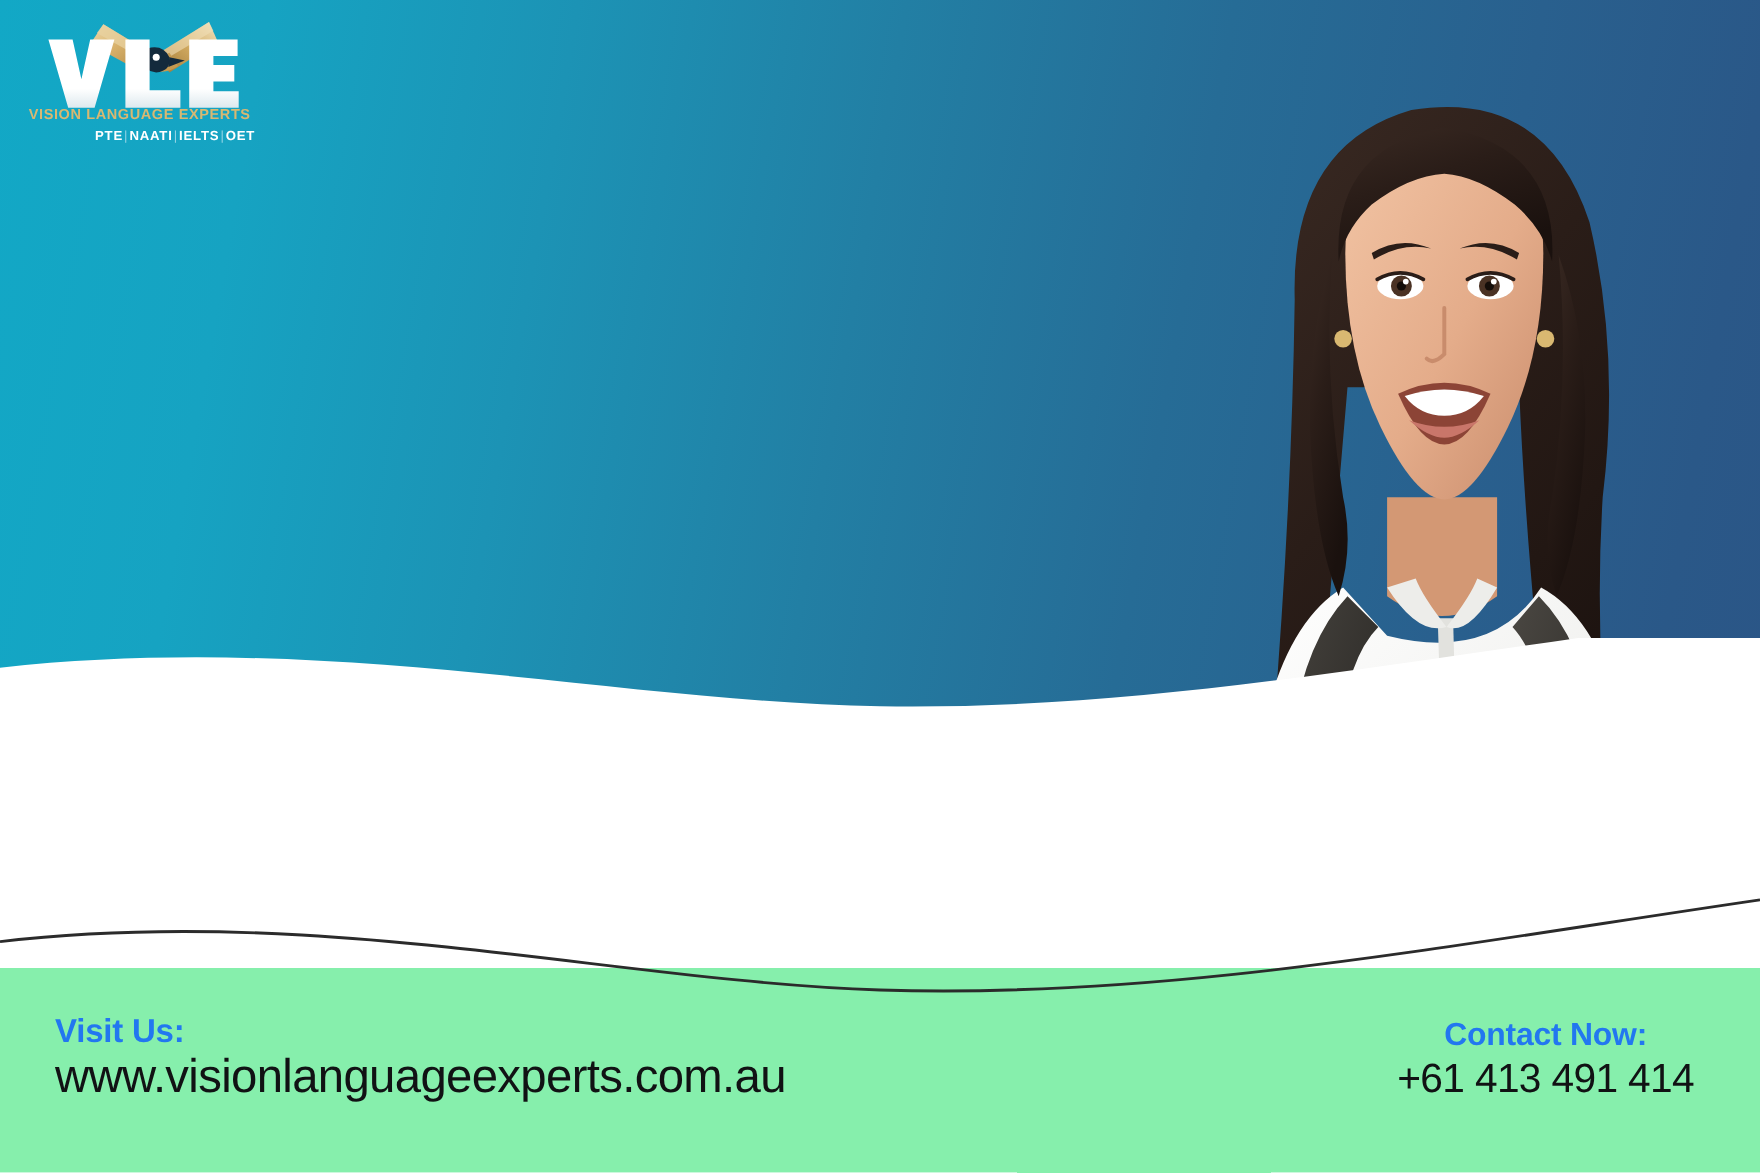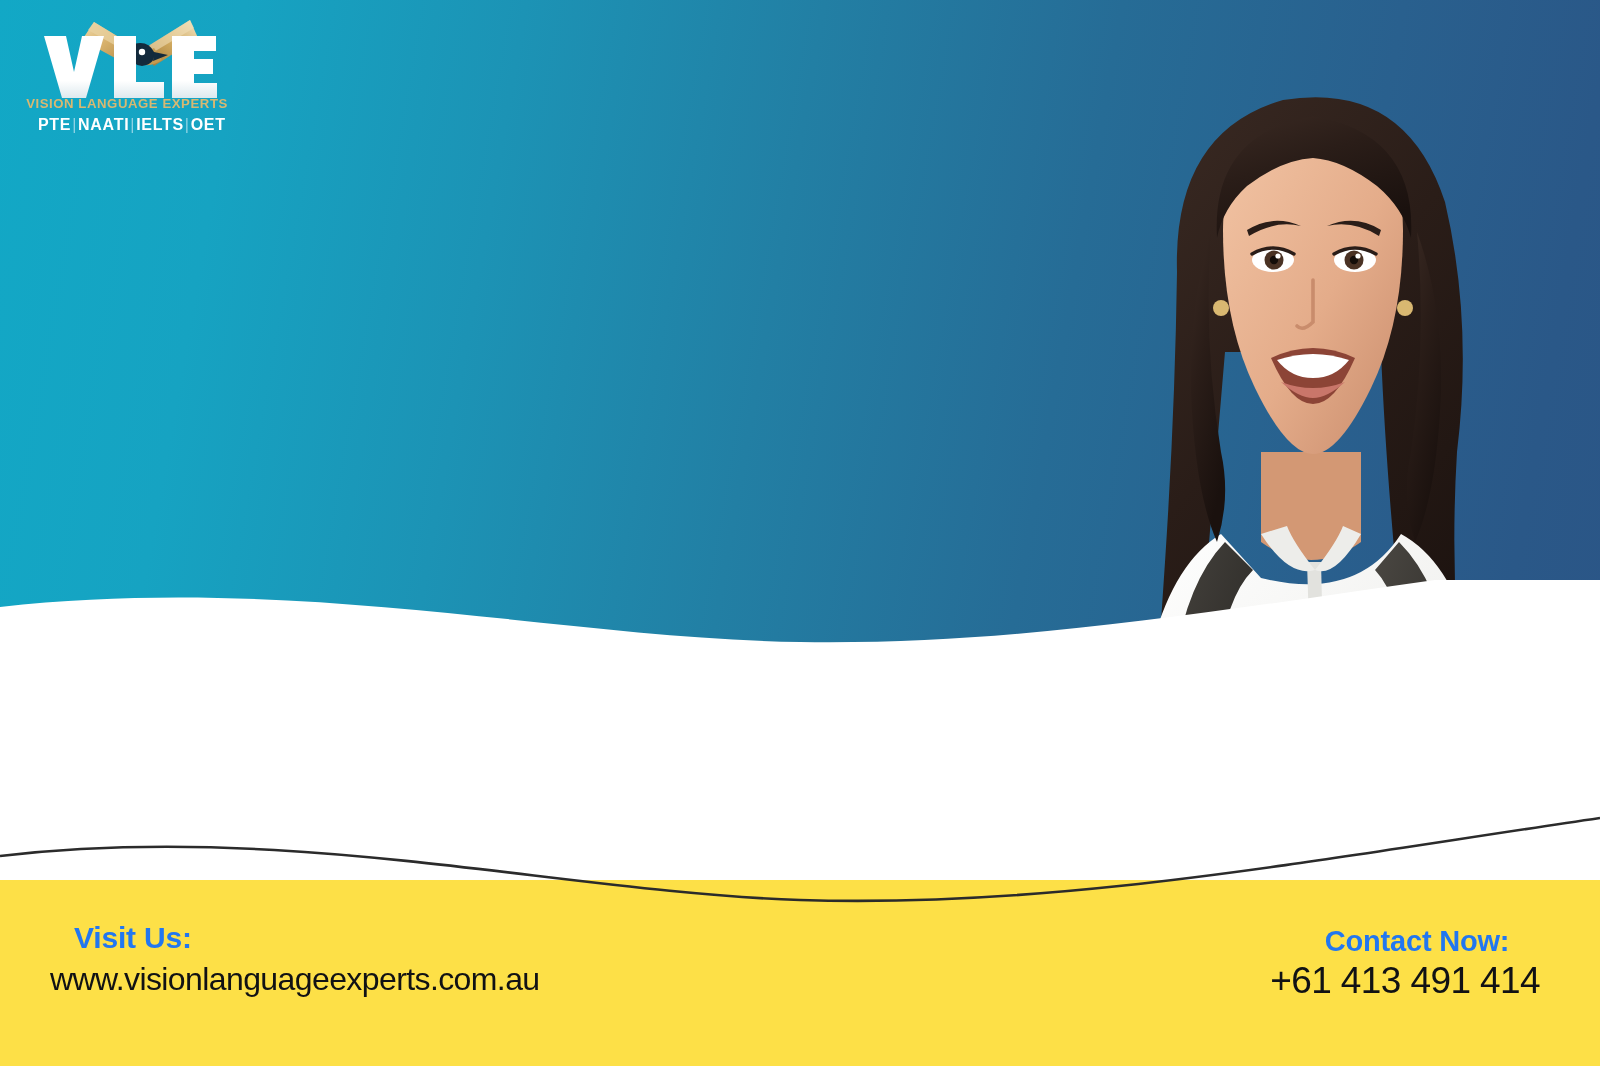--- a/index.html
+++ b/index.html
@@ -7,21 +7,21 @@
     margin: 0;
     padding: 0;
     background: #ffffff;
   }
 
   #banner {
     position: relative;
     width: 1600px;
     height: 1066px;
     overflow: hidden;
-    background: #fde047;
+    background: #86efac;
     font-family: "Liberation Sans", "DejaVu Sans", sans-serif;
     -webkit-font-smoothing: antialiased;
   }
 
   
   .hero {
     position: absolute;
     left: 0;
     top: 0;
     width: 1600px;
@@ -60,26 +60,26 @@
     width: 210px;
     text-align: center;
     color: #D9B871;
     font-size: 13.2px;
     font-weight: 700;
     letter-spacing: 0.55px;
     white-space: nowrap;
   }
   .logo-exams {
     position: absolute;
-    left: 16px;
+    left: 0;
     top: 110px;
     width: 210px;
-    text-align: left;
+    text-align: right;
     color: #ffffff;
-    font-size: 16px;
+    font-size: 12px;
     font-weight: 700;
     letter-spacing: 0.7px;
     white-space: nowrap;
   }
   .logo-exams .sep {
     color: #8FD3E4;
     font-weight: 400;
     padding: 0 1px;
   }
 
@@ -153,26 +153,25 @@
     top: 44px;
     text-align: center;
   }
   .f-label {
     color: #2277F0;
     font-weight: 700;
     font-size: 30px;
     line-height: 36px;
     letter-spacing: -0.2px;
     white-space: nowrap;
-    margin-left: 24px;
   }
   .f-value {
     color: #111214;
     font-weight: 400;
-    font-size: 32px;
+    font-size: 43px;
     line-height: 46px;
     letter-spacing: -0.6px;
     white-space: nowrap;
   }
   .footer-right .f-label { font-size: 29px; line-height: 34px; }
   .footer-right .f-value { font-size: 37px; line-height: 45px; }
 </style>
 </head>
 <body>
 

